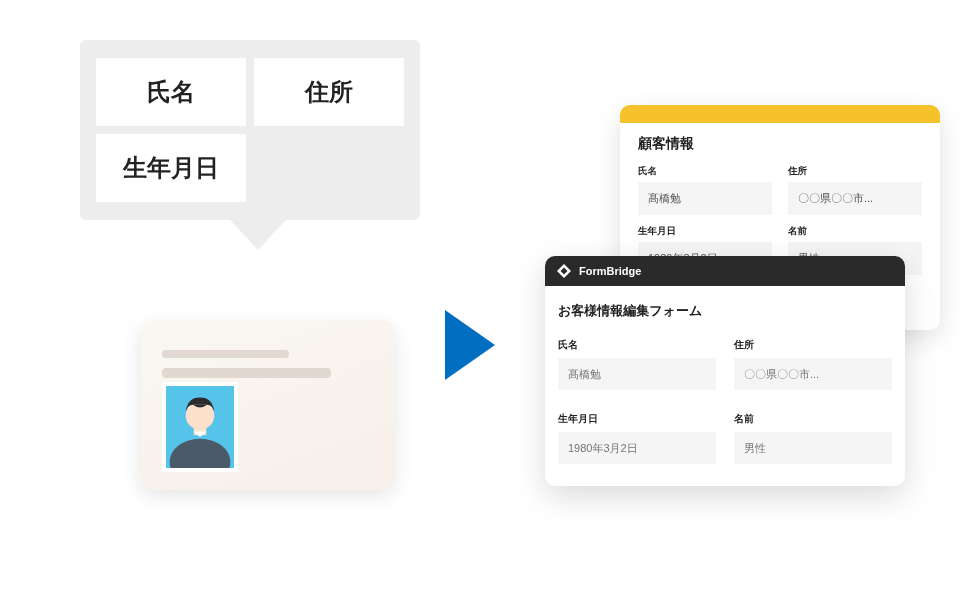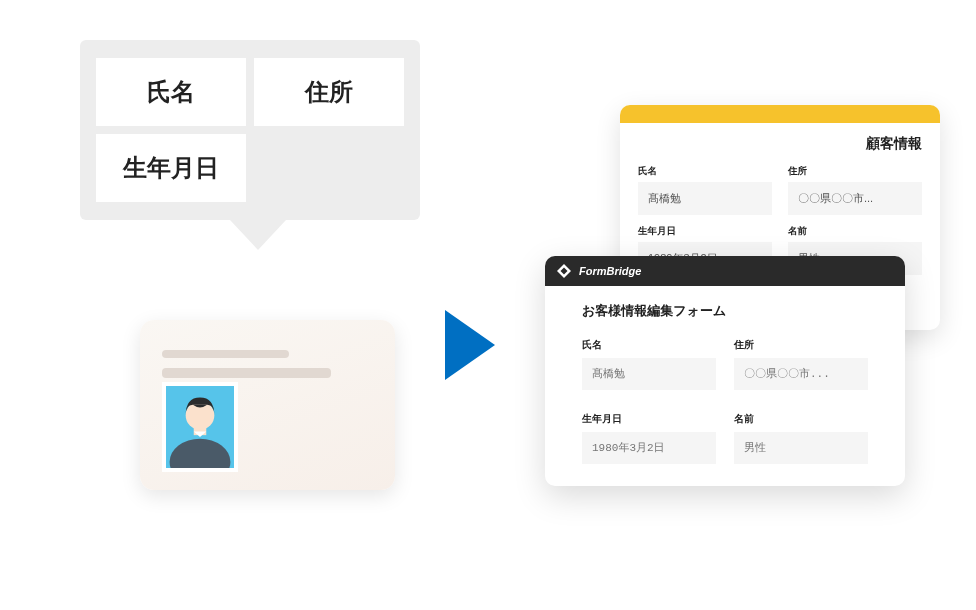--- a/index.html
+++ b/index.html
@@ -19,31 +19,31 @@
 .idcard .photo { position: absolute; left: 22px; bottom: 18px; width: 76px; height: 90px; background: #56c4ea; border: 4px solid #fff; display: flex; align-items: flex-end; justify-content: center; overflow: hidden; }
 .idcard .photo svg { display: block; }
 
 
 .arrow { position: absolute; left: 445px; top: 310px; }
 
 
 .backcard { position: absolute; left: 620px; top: 105px; width: 320px; height: 225px; background: #fff; border-radius: 10px; box-shadow: 0 8px 26px rgba(0,0,0,0.12); overflow: hidden; }
 .backcard .top { height: 18px; background: #f6c22c; }
 .backcard .inner { padding: 12px 18px 16px; }
-.backcard .htitle { font-size: 14px; font-weight: 700; color: #222; margin-bottom: 12px; text-align: right; }
+.backcard .htitle { font-size: 14px; font-weight: 700; color: #222; margin-bottom: 12px; }
 .fgrid { display: grid; grid-template-columns: 1fr 1fr; gap: 10px 16px; }
 .fgrid .col label { display: block; font-size: 9.5px; font-weight: 700; color: #222; margin-bottom: 4px; }
 .fgrid .col .valbox { background: #f5f5f5; font-size: 11px; color: #555; padding: 9px 10px; }
 
 
 .frontcard { position: absolute; left: 545px; top: 256px; width: 360px; background: #fff; border-radius: 10px; box-shadow: 0 10px 32px rgba(0,0,0,0.15); overflow: hidden; }
 .frontcard .bar { height: 30px; background: #2a2a2a; display: flex; align-items: center; padding: 0 12px; gap: 8px; }
 .frontcard .bar .logo { width: 14px; height: 14px; }
-.frontcard .bar .brand { color: #fff; font-size: 11px; font-weight: 600; font-style: italic; }
-.frontcard .inner { padding: 16px 37px 22px; font-family: Liberation Mono, monospace; }
+.frontcard .bar .brand { color: #fff; font-size: 11px; font-weight: 600; }
+.frontcard .inner { padding: 16px 13px 22px; }
 .frontcard .ftitle { font-size: 13px; font-weight: 700; color: #222; margin-bottom: 18px; }
 .frontcard .fgrid2 { display: grid; grid-template-columns: 1fr 1fr; gap: 22px 18px; }
 .frontcard .fgrid2 .col label { display: block; font-size: 10px; font-weight: 700; color: #222; margin-bottom: 6px; }
 .frontcard .fgrid2 .col input { width: 100%; border: none; background: #f5f5f5; font-size: 11px; color: #aaa; padding: 10px 10px; font-family: inherit; }
 </style>
 </head>
 <body>
 
 <div class="bubble">
   <div class="grid">

